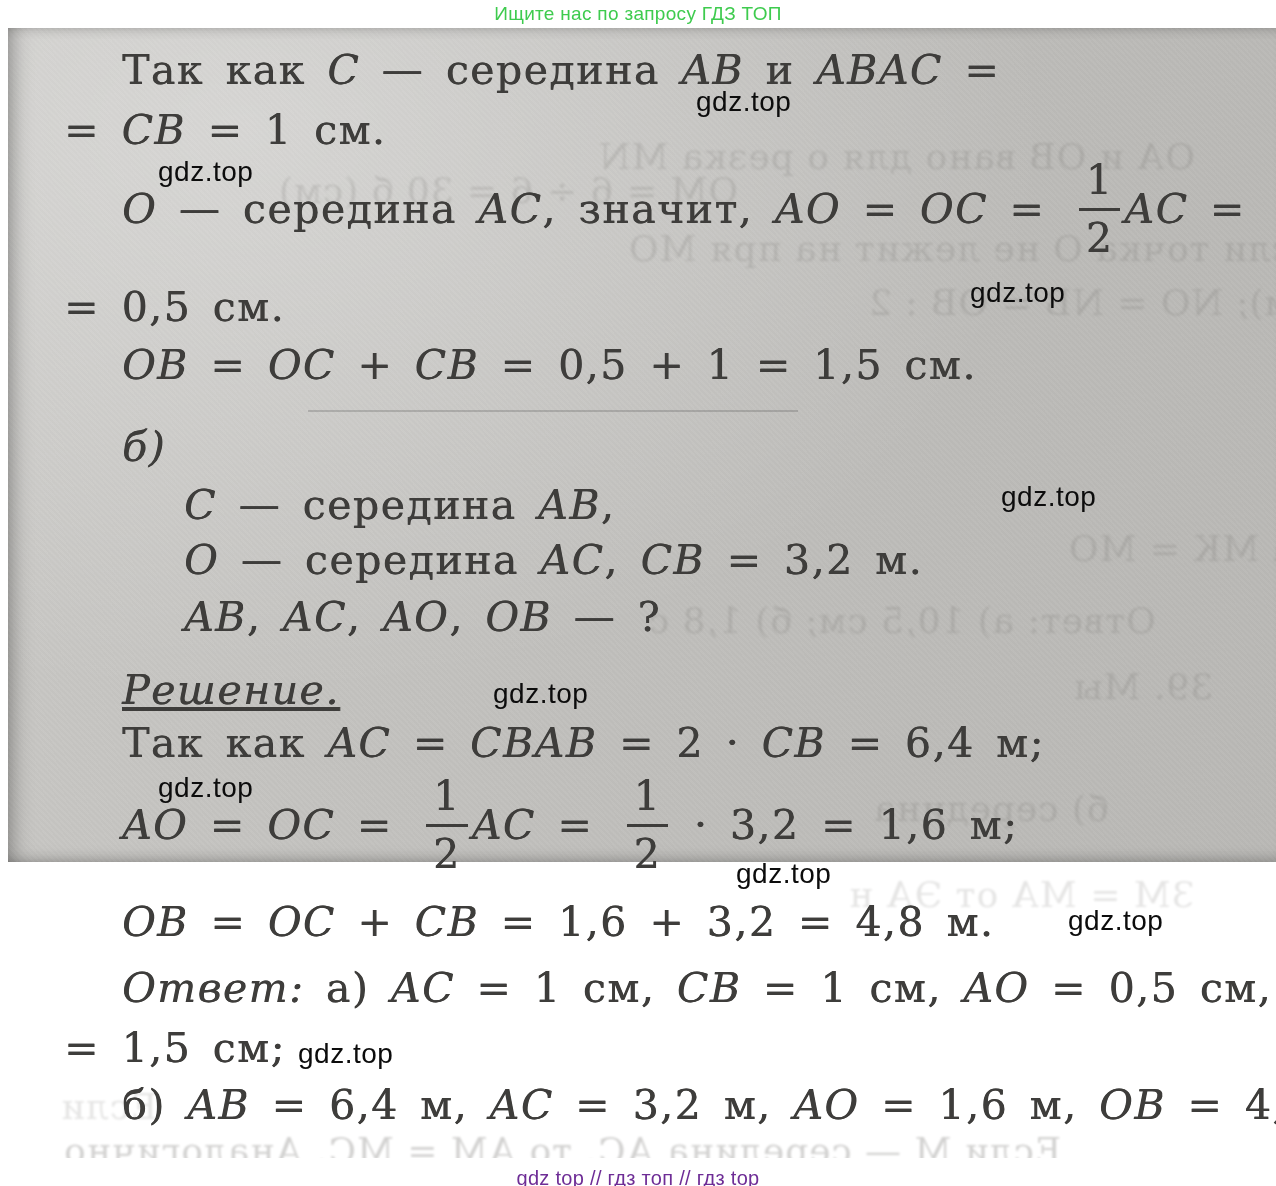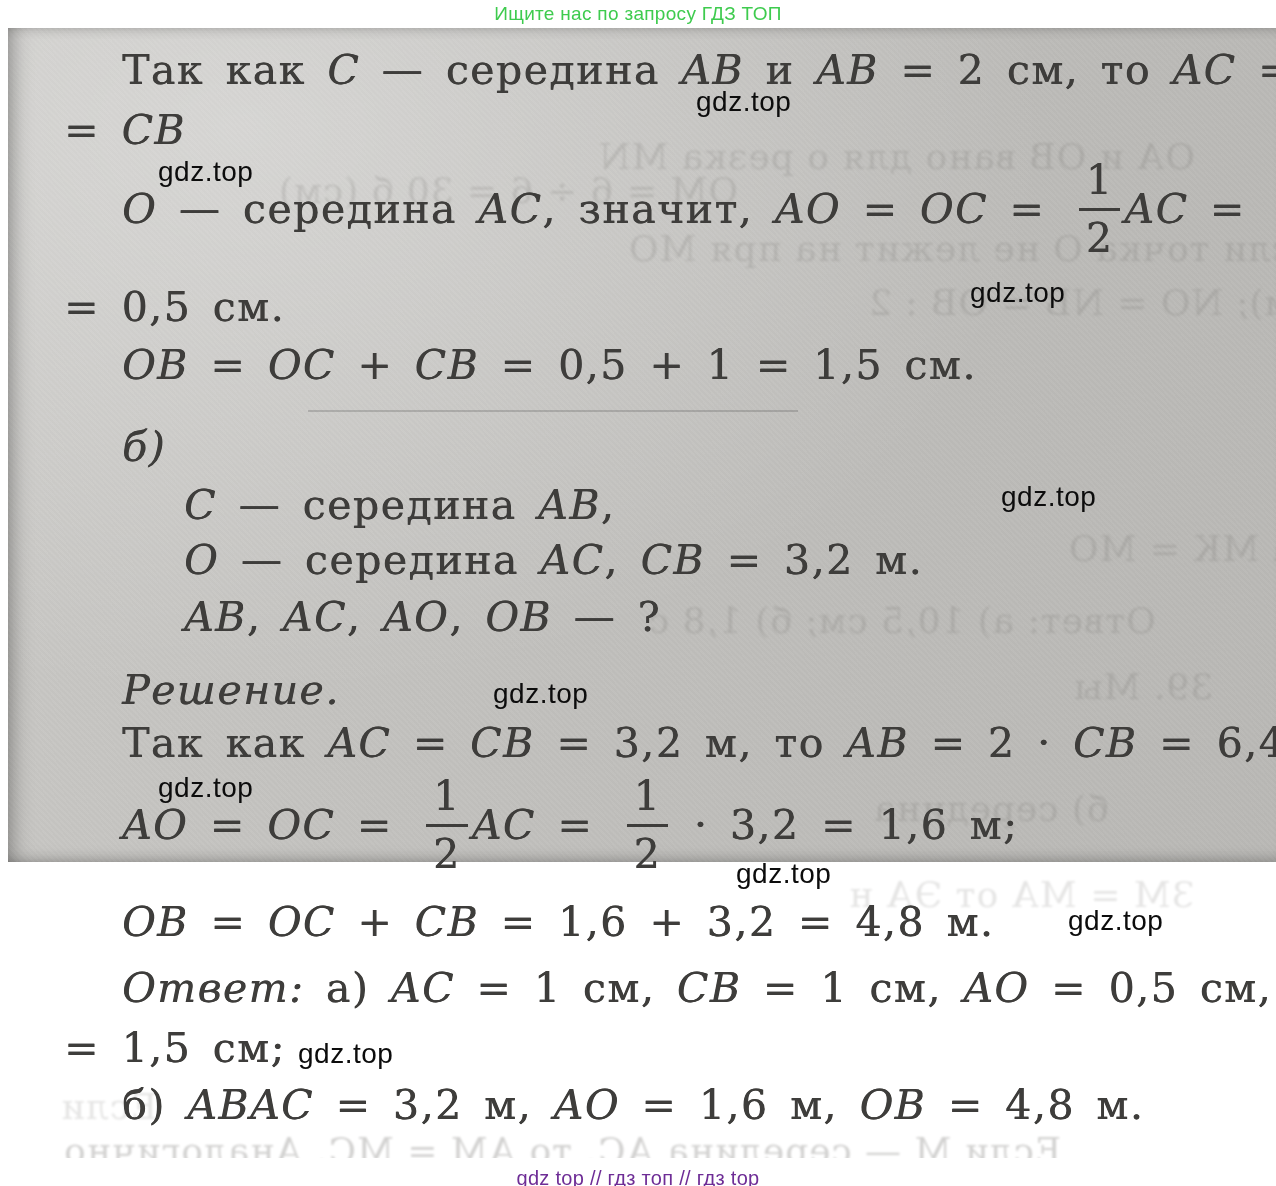--- a/index.html
+++ b/index.html
@@ -85,36 +85,36 @@
   <div class="ghost" style="left:860px;top:254px;">МА ÷ 2 = 6 (см); NО = NВ = ОВ : 2</div>
   <div class="ghost-line" style="left:300px;top:382px;width:490px;"></div>
   <div class="ghost" style="left:1060px;top:500px;">Тогда МК = МО</div>
   <div class="ghost" style="left:640px;top:572px;">Ответ: а) 10,5 см; б) 1,8 с</div>
   <div class="ghost" style="left:1065px;top:638px;">39. Мы</div>
   <div class="ghost" style="left:865px;top:760px;">б) середина</div>
   <div class="ghost" style="left:840px;top:846px;">ЗМ = МА от ЭА н</div>
   <div class="ghost" style="left:52px;top:1058px;">Если</div>
   <div class="ghost strong" style="left:55px;top:1102px;">Если М — середина АС, то АМ = МС. Аналогично</div>
 
-  <div class="line" style="left:114px;top:18px;"><span>Так как </span><span class="var">C</span><span> — середина </span><span class="var">AB</span><span> и </span><span class="var">AB</span><span> = 2 см, то </span><span class="var">AC</span><span> =</span></div>
-  <div class="line" style="left:56px;top:78px;"><span>= </span><span class="var">CB</span></div>
+  <div class="line" style="left:114px;top:18px;"><span>Так как </span><span class="var">C</span><span> — середина </span><span class="var">AB</span><span> и </span><span class="var">AB</span><span class="var">AC</span><span> =</span></div>
+  <div class="line" style="left:56px;top:78px;"><span>= </span><span class="var">CB</span><span> = 1 см.</span></div>
   <div class="line" style="left:114px;top:132px;"><span class="var">O</span><span> — середина </span><span class="var">AC</span><span>, значит, </span><span class="var">AO</span><span> = </span><span class="var">OC</span><span> = </span><span class="frac"><span class="num">1</span><span class="den">2</span></span><span class="var">AC</span><span> =</span></div>
   <div class="line" style="left:56px;top:255px;"><span>= 0,5 см.</span></div>
   <div class="line" style="left:114px;top:313px;"><span class="var">OB</span><span> = </span><span class="var">OC</span><span> + </span><span class="var">CB</span><span> = 0,5 + 1 = 1,5 см.</span></div>
   <div class="line" style="left:114px;top:395px;"><span class="var">б) </span></div>
   <div class="line" style="left:176px;top:453px;"><span class="var">C</span><span> — середина </span><span class="var">AB</span><span>,</span></div>
   <div class="line" style="left:176px;top:508px;"><span class="var">O</span><span> — середина </span><span class="var">AC</span><span>, </span><span class="var">CB</span><span> = 3,2 м.</span></div>
   <div class="line" style="left:176px;top:565px;"><span class="var">AB</span><span>, </span><span class="var">AC</span><span>, </span><span class="var">AO</span><span>, </span><span class="var">OB</span><span> — ?</span></div>
-  <div class="line" style="left:114px;top:638px;"><span class="var">Решение.</span></div>
-  <div class="line" style="left:114px;top:691px;"><span>Так как </span><span class="var">AC</span><span> = </span><span class="var">CB</span><span> = 3,2 м, то </span><span class="var">AB</span><span> = 2 · </span><span class="var">CB</span><span> = 6,4 м;</span></div>
+  <div class="line" style="left:114px;top:638px;text-decoration:underline;"><span class="var">Решение.</span></div>
+  <div class="line" style="left:114px;top:691px;"><span>Так как </span><span class="var">AC</span><span> = </span><span class="var">CB</span><span class="var">AB</span><span> = 2 · </span><span class="var">CB</span><span> = 6,4 м;</span></div>
   <div class="line" style="left:114px;top:748px;"><span class="var">AO</span><span> = </span><span class="var">OC</span><span> = </span><span class="frac"><span class="num">1</span><span class="den">2</span></span><span class="var">AC</span><span> = </span><span class="frac"><span class="num">1</span><span class="den">2</span></span><span> · 3,2 = 1,6 м;</span></div>
   <div class="line" style="left:114px;top:870px;"><span class="var">OB</span><span> = </span><span class="var">OC</span><span> + </span><span class="var">CB</span><span> = 1,6 + 3,2 = 4,8 м.</span></div>
   <div class="line" style="left:114px;top:936px;"><span class="var">Ответ:</span><span> а) </span><span class="var">AC</span><span> = 1 см, </span><span class="var">CB</span><span> = 1 см, </span><span class="var">AO</span><span> = 0,5 см, </span></div>
   <div class="line" style="left:56px;top:996px;align-items:center;"><span>= 1,5 см;</span></div>
-  <div class="line" style="left:114px;top:1053px;"><span>б) </span><span class="var">AB</span><span class="var">AC</span><span> = 3,2 м, </span><span class="var">AO</span><span> = 1,6 м, </span><span class="var">OB</span><span> = 4,8 м.</span></div>
+  <div class="line" style="left:114px;top:1053px;"><span>б) </span><span class="var">AB</span><span> = 6,4 м, </span><span class="var">AC</span><span> = 3,2 м, </span><span class="var">AO</span><span> = 1,6 м, </span><span class="var">OB</span><span> = 4,8 м.</span></div>
 
   <div class="wm" style="left:688px;top:58px;">gdz.top</div>
   <div class="wm" style="left:150px;top:128px;">gdz.top</div>
   <div class="wm" style="left:962px;top:249px;">gdz.top</div>
   <div class="wm" style="left:993px;top:453px;">gdz.top</div>
   <div class="wm" style="left:485px;top:650px;">gdz.top</div>
   <div class="wm" style="left:150px;top:744px;">gdz.top</div>
   <div class="wm" style="left:728px;top:830px;">gdz.top</div>
   <div class="wm" style="left:1060px;top:877px;">gdz.top</div>
   <div class="wm" style="left:290px;top:1010px;">gdz.top</div>

